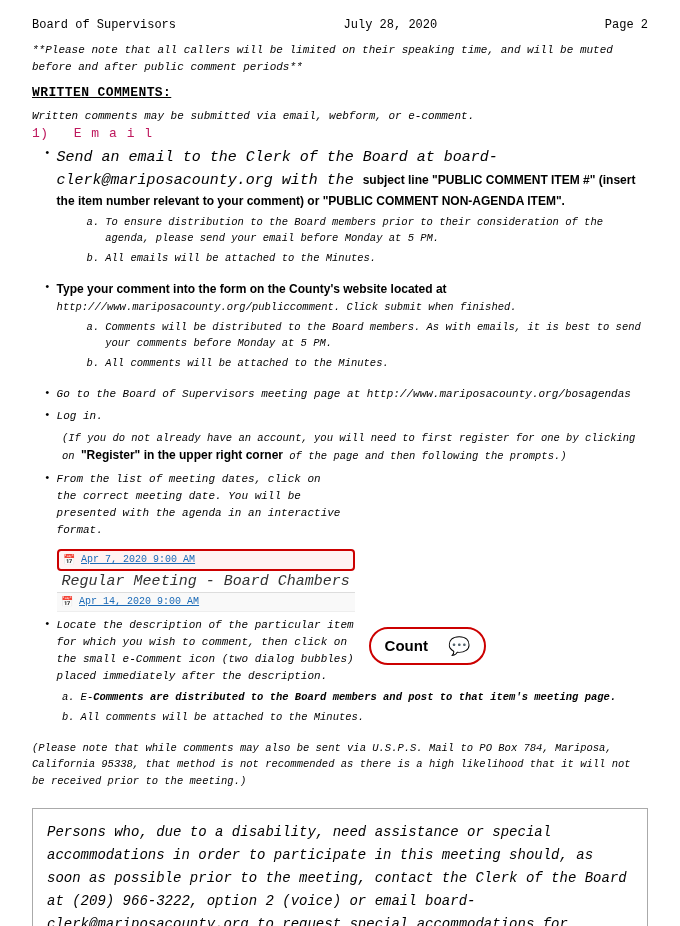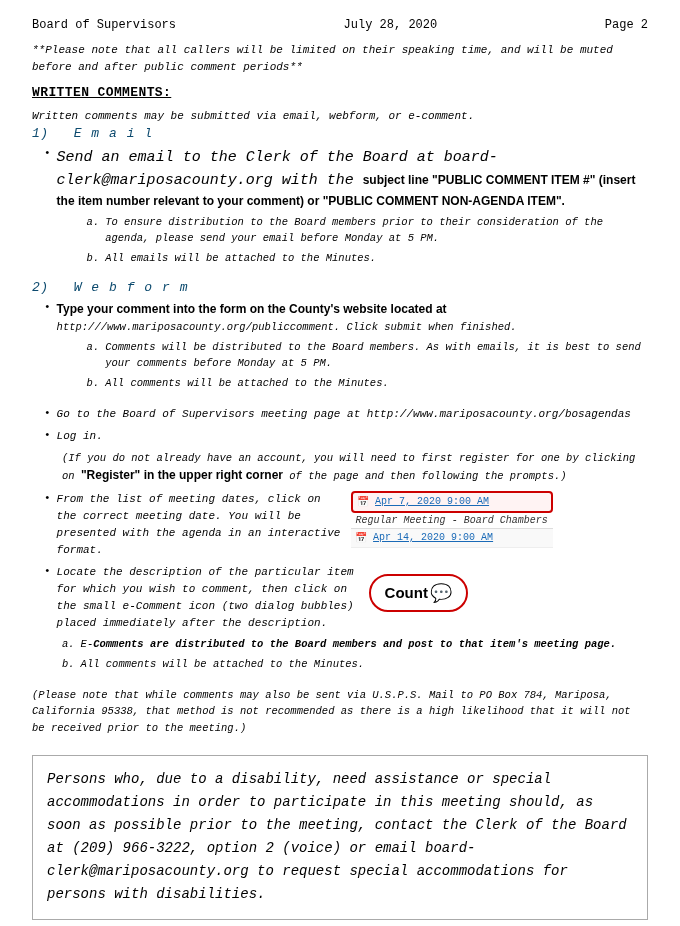--- a/index.html
+++ b/index.html
@@ -36,22 +36,21 @@
       font-size: 11px;
       line-height: 1.6;
       font-family: 'Courier New', Courier, monospace;
       font-style: italic;
     }
     .numbered-item {
       margin-bottom: 10px;
     }
     .numbered-title {
       font-size: 13px;
-      color: #0c4a6e;
-      font-style: italic;
+      color: #be185d;
       margin-bottom: 5px;
       letter-spacing: 0.04em;
     }
     .bullet-item {
       display: flex;
       align-items: flex-start;
       margin-bottom: 5px;
       padding-left: 12px;
     }
     .bullet {
@@ -156,25 +155,20 @@
         <div class="sub-item">
           <span class="sub-label">b.</span>
           <span>All emails will be attached to the Minutes.</span>
         </div>
       </div>
     </div>
   </div>
 </div>
 
 <div class="numbered-item">
-  <div class="numbered-title">
-    <span>2)</span>
-    &nbsp;
-    <span style="font-family:'Courier New'; letter-spacing:0.08em;">W e b f o r m</span>
-  </div>
   <div class="bullet-item">
     <span class="bullet">•</span>
     <div class="bullet-text">
       <span class="main-bullet-strong">Type your comment into the form on the County's website located at</span>
       <span style="font-style:italic; font-size:10.5px;"> http:///www.mariposacounty.org/publiccomment. Click submit when finished.</span>
       <div class="sub-items">
         <div class="sub-item">
           <span class="sub-label">a.</span>
           <span>Comments will be distributed to the Board members. As with emails, it is best to send your comments before Monday at 5 PM.</span>
         </div>
@@ -202,47 +196,47 @@
       <span style="font-style:italic;">Log in.</span>
     </div>
   </div>
 
   <div style="padding-left: 30px; margin-bottom: 6px; font-size:10.5px; line-height:1.55;">
     <span style="font-style:italic;">(If you do not already have an account, you will need to first register for one by clicking on </span><span class="main-bullet-strong">"Register" in the upper right corner</span><span style="font-style:italic;"> of the page and then following the prompts.)</span>
   </div>
 
   <div class="bullet-item" style="align-items:flex-start;">
     <span class="bullet">•</span>
-    <div style="display:flex; gap: 4px; flex-wrap: wrap;">
+    <div style="display:flex; gap: 10px; flex-wrap: wrap;">
       <div class="bullet-text" style="max-width: 290px;">
         <span style="font-style:italic;">From the list of meeting dates, click on the correct meeting date. You will be presented with the agenda in an interactive format.</span>
       </div>
 
       <div style="min-width:200px;">
         <div class="meeting-item highlighted">
           <span class="meeting-cal-icon">📅</span>
           <span class="meeting-link">Apr 7, 2020 9:00 AM</span>
         </div>
-        <div style="font-size:10px; padding: 2px 5px; color:#333; font-style:italic;">Regular Meeting - Board Chambers</div>
+        <div style="font-size:15px; padding: 2px 5px; color:#333; font-style:italic;">Regular Meeting - Board Chambers</div>
         <div class="meeting-item" style="border-top:1px solid #ddd;">
           <span class="meeting-cal-icon">📅</span>
           <span class="meeting-link">Apr 14, 2020 9:00 AM</span>
         </div>
       </div>
     </div>
   </div>
 
   <div class="bullet-item" style="align-items:flex-start;">
     <span class="bullet">•</span>
     <div style="display:flex; gap:12px; flex-wrap:wrap;">
       <div class="bullet-text" style="max-width:300px;">
         <span style="font-style:italic;">Locate the description of the particular item for which you wish to comment, then click on the small e-Comment icon (two dialog bubbles) placed immediately after the description.</span>
       </div>
 
-      <div style="display:flex; align-items:center; border:2px solid #c00; border-radius:40px; padding:6px 14px; width:fit-content; height:fit-content; gap:2px; margin-top:10px;">
+      <div style="display:flex; align-items:center; border:2px solid #c00; border-radius:40px; padding:6px 14px; width:fit-content; height:fit-content; gap:20px; margin-top:10px;">
         <span style="font-family:Arial,sans-serif; font-weight:bold; font-size:15px;">Count</span>
         <span style="font-size:18px; color:#555;">💬</span>
       </div>
     </div>
   </div>
 
   <div class="sub-items" style="padding-left:30px; margin-top:4px;">
     <div class="sub-item">
       <span class="sub-label">a.</span>
       <span><em>E-<strong>Comments are distributed to the Board members and post to that item's meeting page.</strong></em></span>

